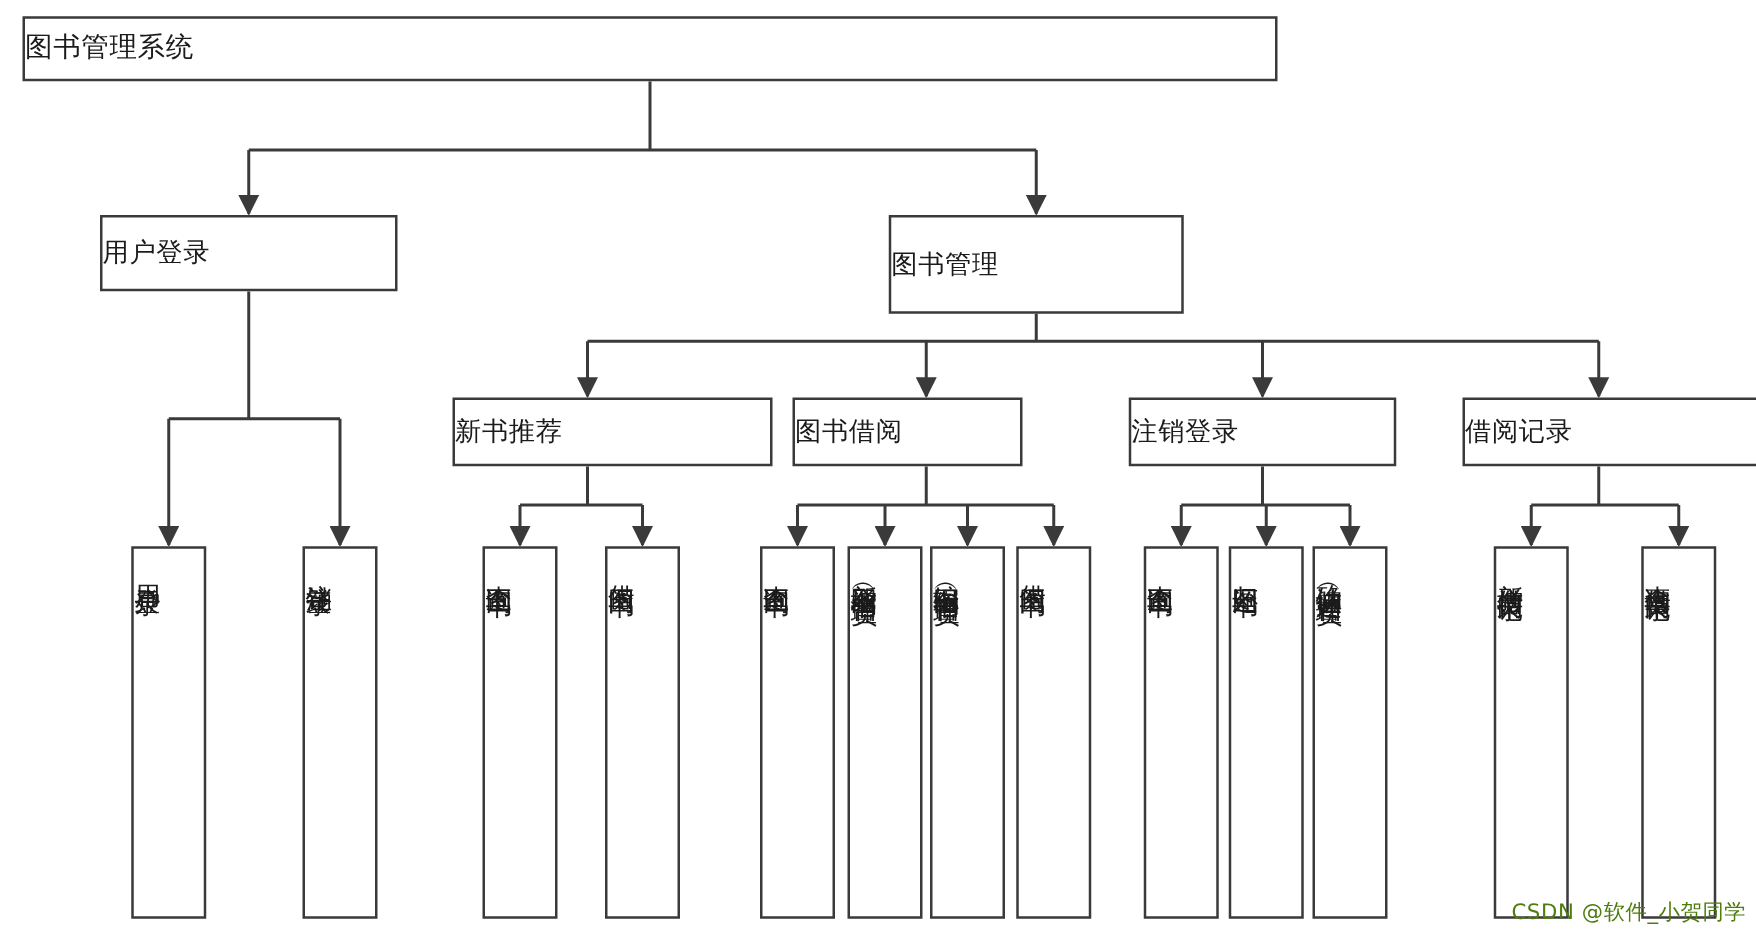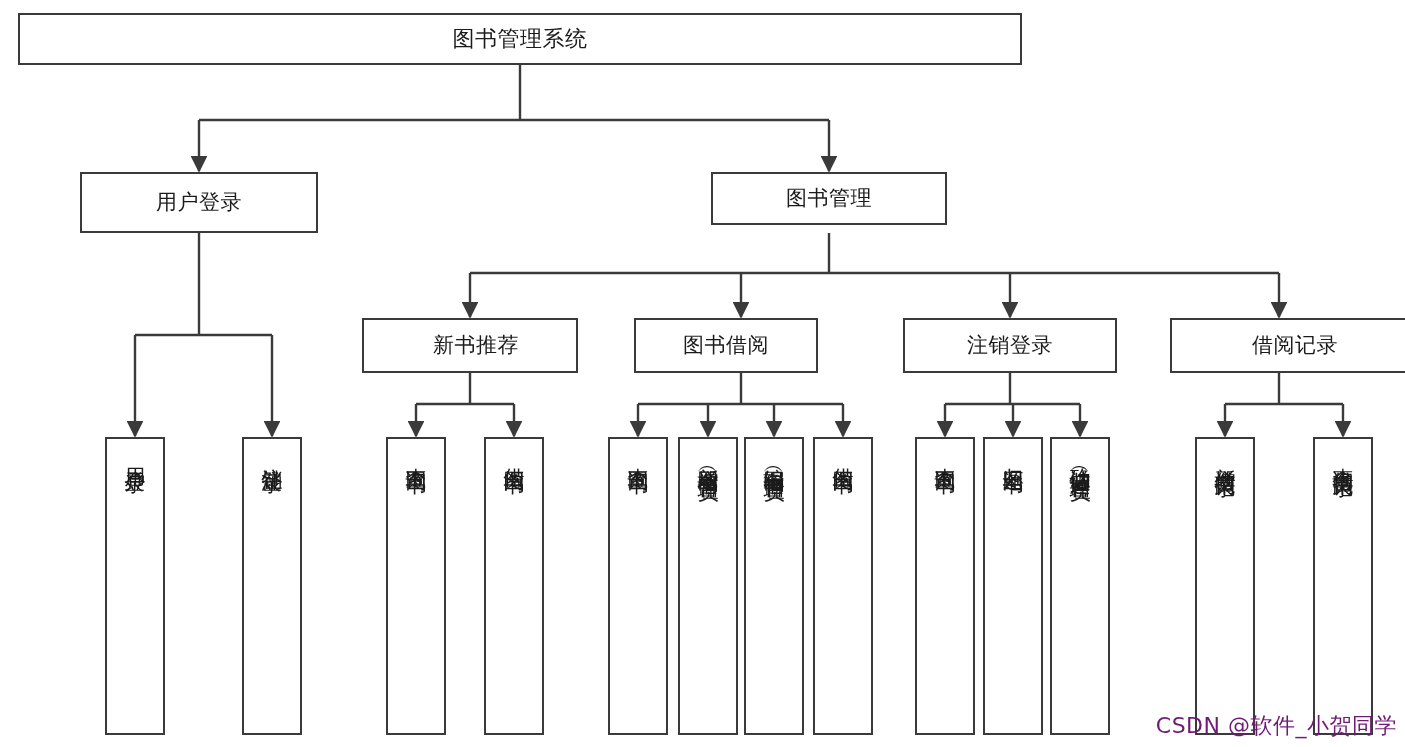--- a/index.html
+++ b/index.html
@@ -25,21 +25,20 @@
     height: 747px;
     pointer-events: none;
   }
   .node {
     position: absolute;
     box-sizing: border-box;
     border: 2px solid #3a3a3a;
     background: #ffffff;
     display: flex;
     align-items: center;
-    justify-content: center;
     color: #1b1b1b;
   }
   .node .lbl {
     display: block;
     text-align: center;
     line-height: 1.18;
     letter-spacing: 0.5px;
   }
   .node.horiz .lbl {
     writing-mode: horizontal-tb;
@@ -57,22 +56,22 @@
     text-orientation: upright;
     font-size: 21px;
     line-height: 1.05;
     letter-spacing: 2px;
     white-space: nowrap;
   }
   .watermark {
     position: absolute;
     right: 8px;
     bottom: 6px;
-    font-size: 22px;
-    color: #701a75;
+    font-size: 17px;
+    color: #4d7c0f;
     letter-spacing: 0.5px;
     white-space: nowrap;
     font-family: "DejaVu Sans", "Liberation Sans", sans-serif;
   }
 </style>
 </head>
 <body>
 
 <div id="canvas">
   <svg class="wires" viewBox="0 0 1405 747">
@@ -118,24 +117,24 @@
       </g>
   </svg>
 
   <div id="nodes-layer">
       <div class="node horiz root" style="left: 18px; top: 13px; width: 1004px; height: 52px;">
         <span class="lbl">图书管理系统</span>
       </div>
       <div class="node horiz" style="left: 80px; top: 172px; width: 238px; height: 61px;">
         <span class="lbl">用户登录</span>
       </div>
-      <div class="node horiz" style="left: 711px; top: 172px; width: 236px; height: 53px;">
+      <div class="node horiz" style="left: 711px; top: 172px; width: 236px; height: 79px;">
         <span class="lbl">图书管理</span>
       </div>
-      <div class="node horiz" style="left: 362px; top: 318px; width: 216px; height: 55px; padding-left: 12px;">
+      <div class="node horiz" style="left: 362px; top: 318px; width: 256px; height: 55px;">
         <span class="lbl">新书推荐</span>
       </div>
       <div class="node horiz" style="left: 634px; top: 318px; width: 184px; height: 55px;">
         <span class="lbl">图书借阅</span>
       </div>
       <div class="node horiz" style="left: 903px; top: 318px; width: 214px; height: 55px;">
         <span class="lbl">注销登录</span>
       </div>
       <div class="node horiz" style="left: 1170px; top: 318px; width: 250px; height: 55px;">
         <span class="lbl">借阅记录</span>

